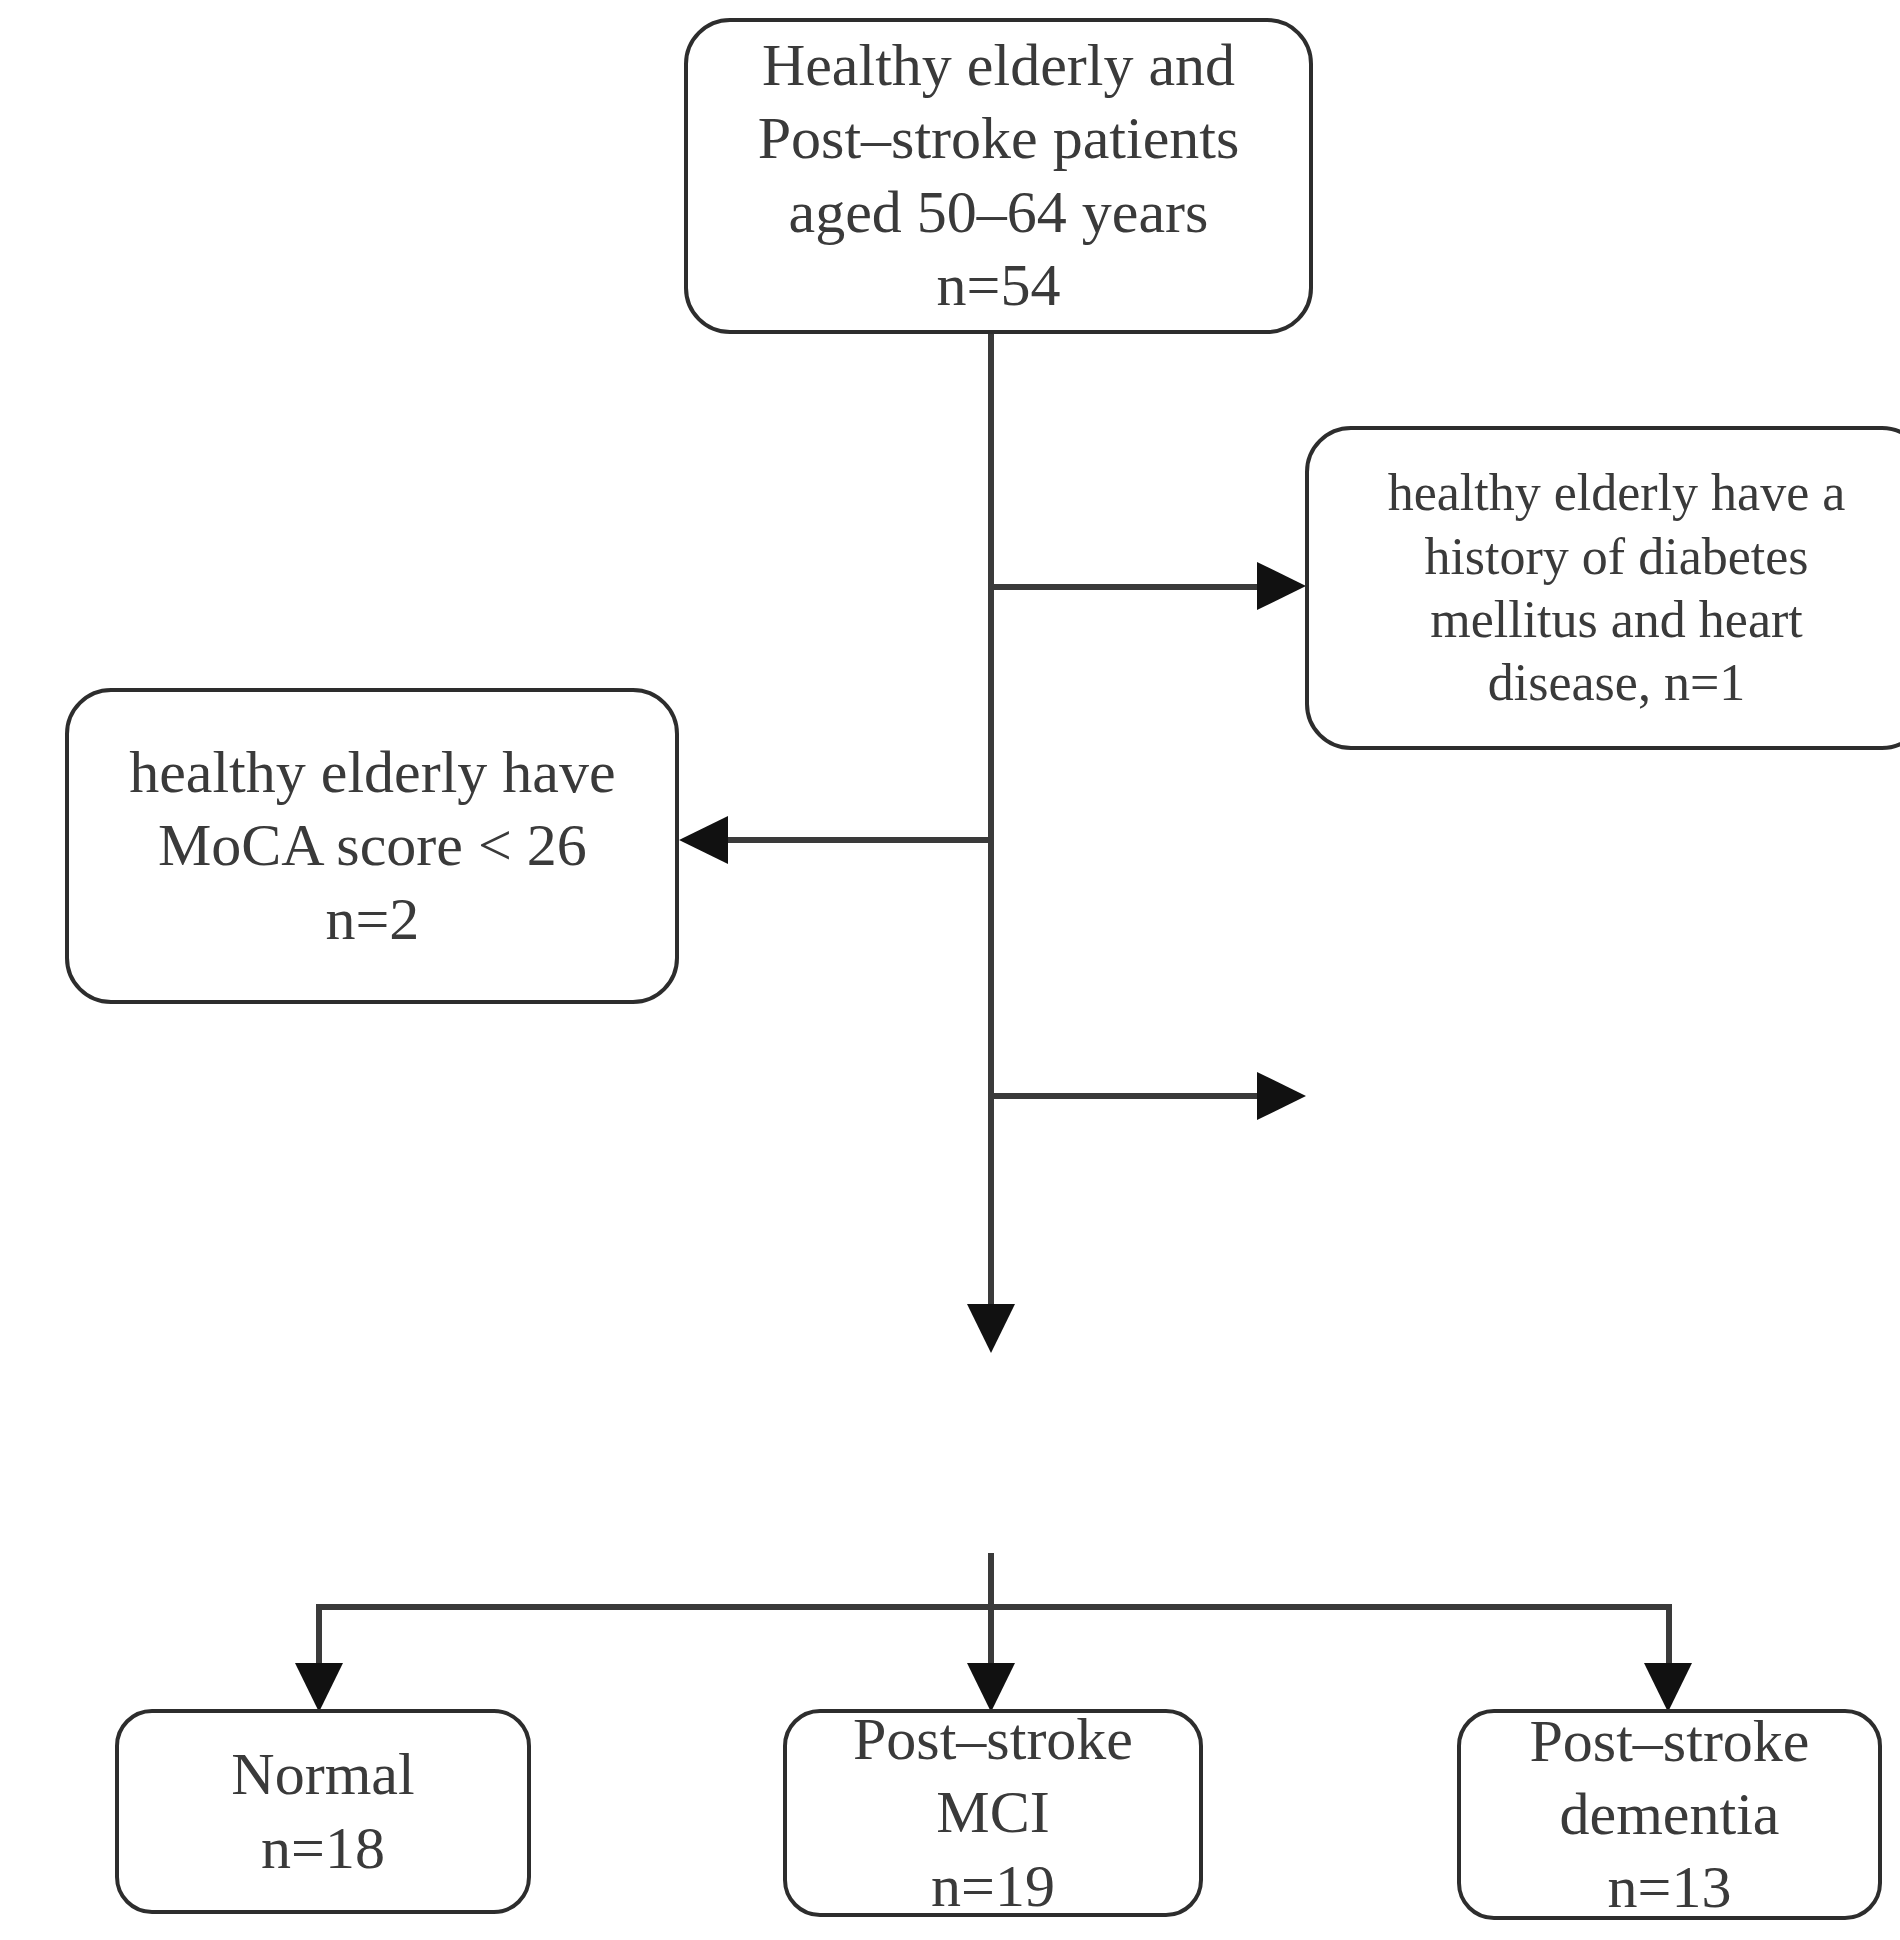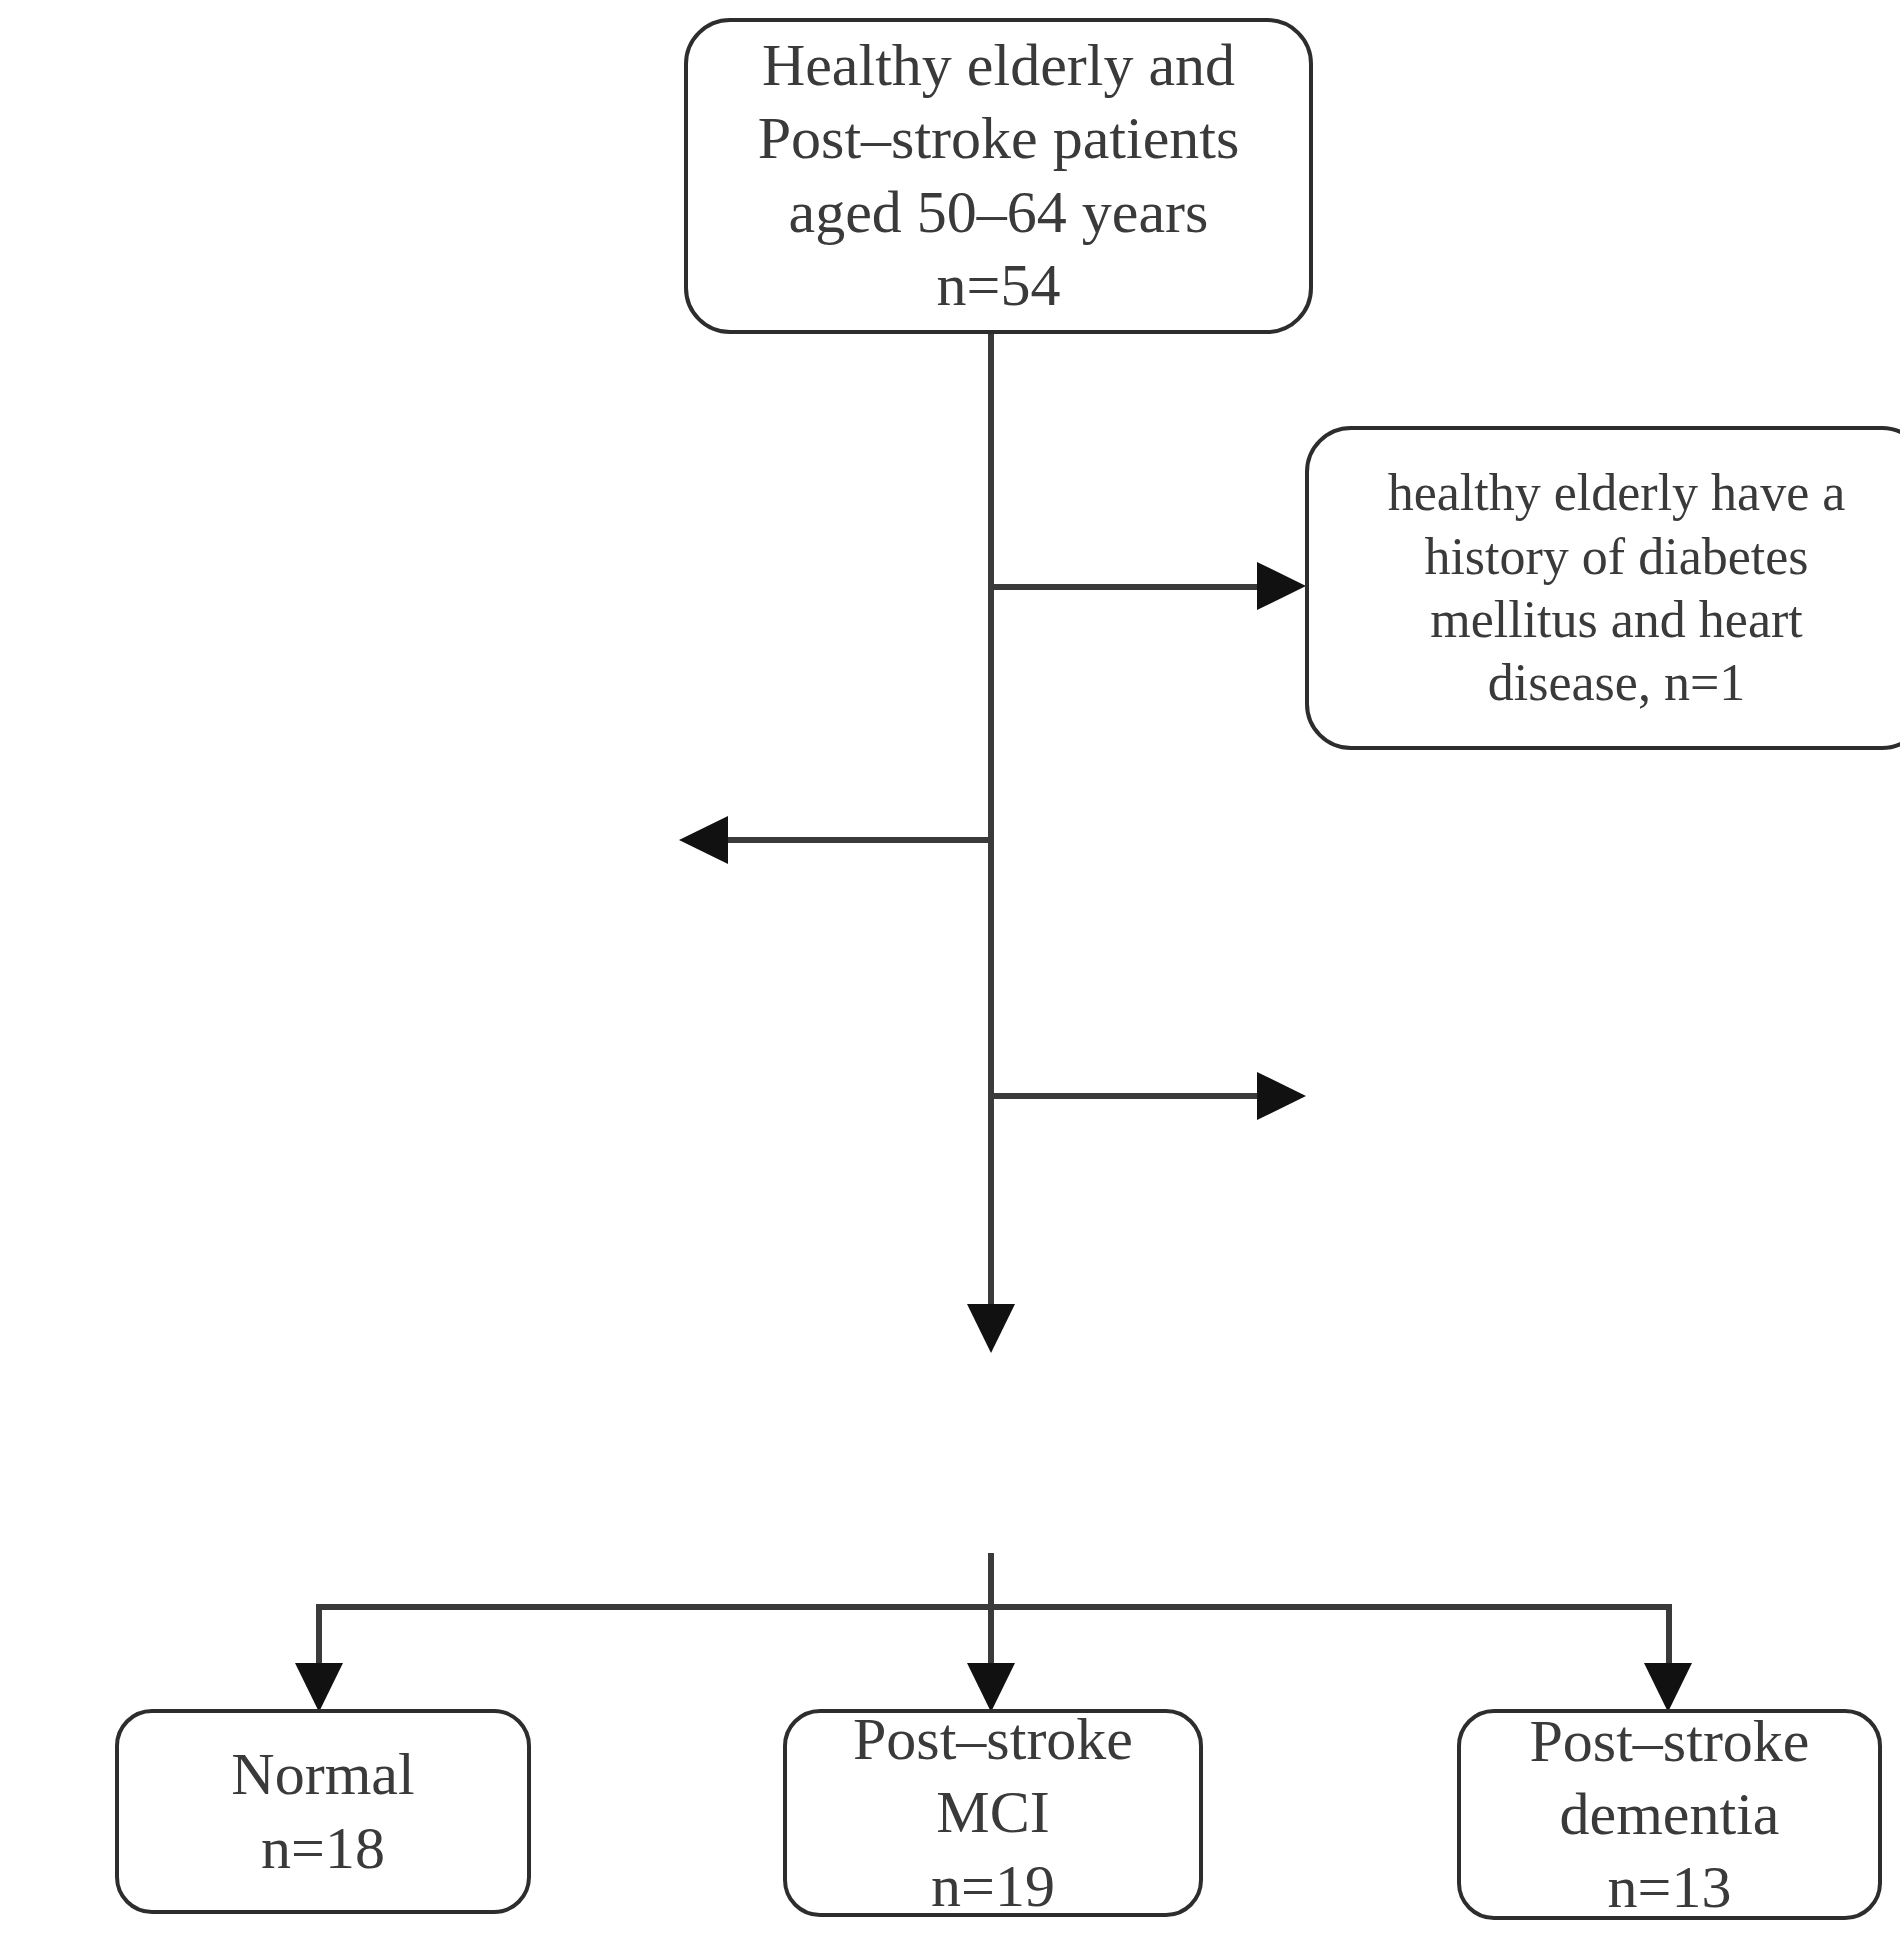--- a/index.html
+++ b/index.html
@@ -129,20 +129,25 @@
 n=54</span>
   </div>
 
   <div class="box box-exclusion-diabetes">
     <span class="label small">healthy elderly have a
 history of diabetes
 mellitus and heart
 disease, n=1</span>
   </div>
 
+  <div class="box box-exclusion-moca">
+    <span class="label">healthy elderly have
+MoCA score &lt; 26
+n=2</span>
+  </div>
 
 
 
   <div class="box box-normal">
     <span class="label">Normal
 n=18</span>
   </div>
 
   <div class="box box-post-stroke-mci">
     <span class="label">Post–stroke

